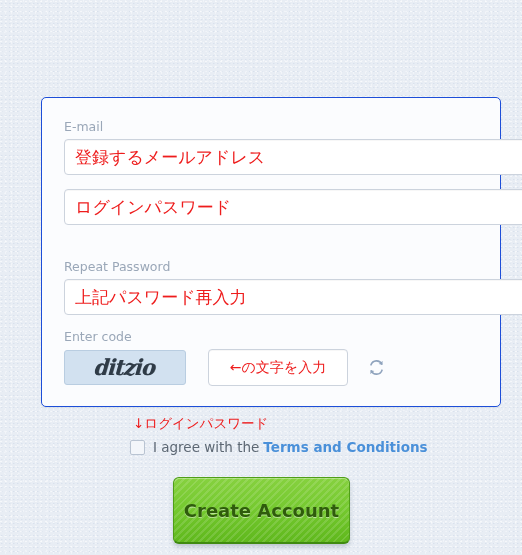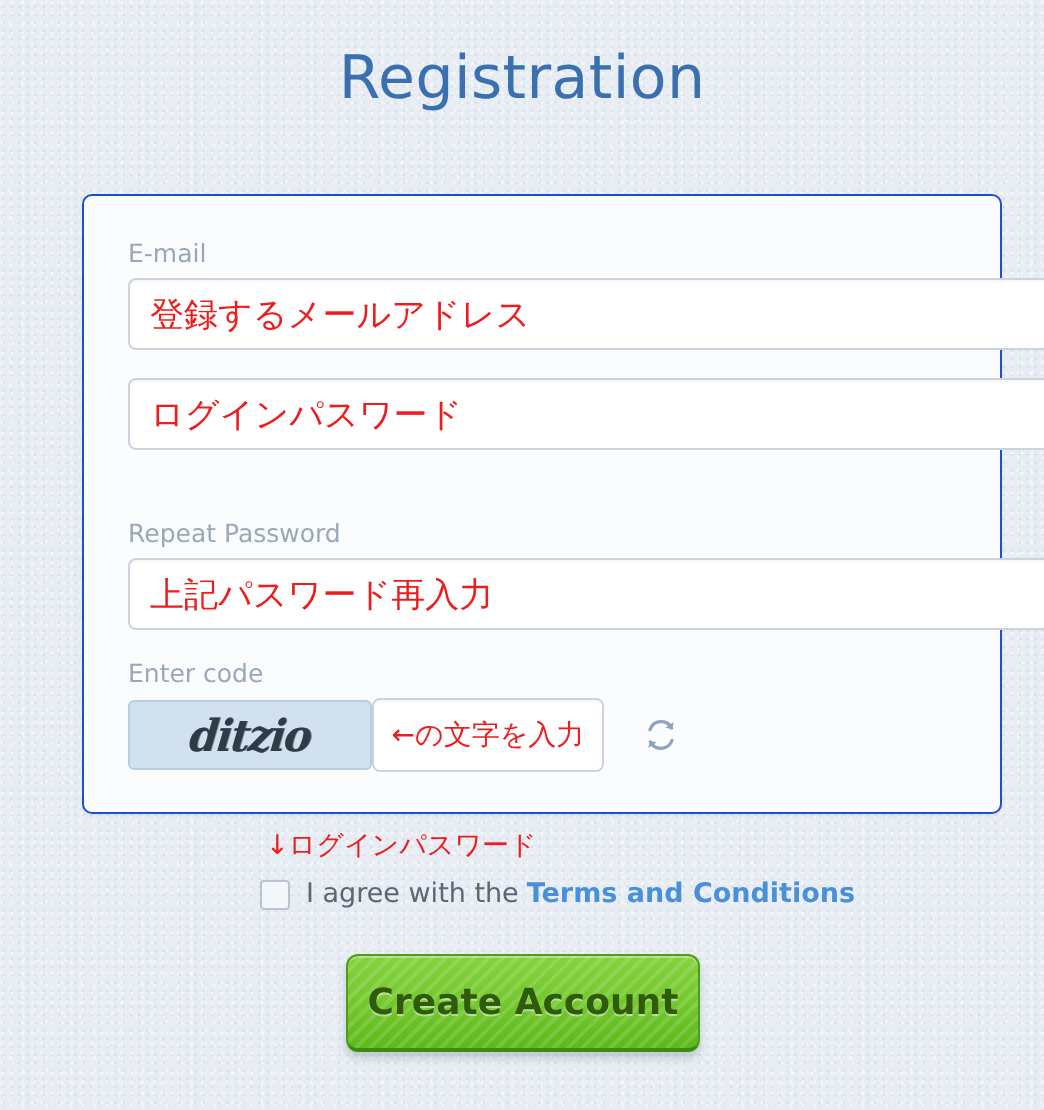--- a/index.html
+++ b/index.html
@@ -105,22 +105,23 @@
     font-weight: bold;
     font-style: italic;
     color: #2f3b47;
     letter-spacing: -1px;
     transform: skewX(-6deg) scaleY(1.05);
     text-shadow: 0.5px 0 0 rgba(47,59,71,0.5);
   }
 
   .captcha-input {
     box-sizing: border-box;
-    width: 116px;
+    width: 140px;
     height: 37px;
+    margin-left: 22px;
     border: 1px solid #ccd3dd;
     border-radius: 4px;
     background: #ffffff;
     color: #ee1c1c;
     font-size: 14px;
     font-family: "DejaVu Sans", "Liberation Sans", sans-serif;
     text-align: center;
     outline: none;
     box-shadow: inset 0 1px 1px rgba(0,0,0,0.035);
   }
@@ -176,21 +177,21 @@
     text-decoration: none;
     margin-left: 4px;
     cursor: pointer;
   }
 
   .create-account-button {
     position: absolute;
     left: 173px;
     top: 477px;
     width: 177px;
-    height: 49px;
+    height: 67px;
     box-sizing: border-box;
     border: 1px solid #4f9e18;
     border-bottom: 2px solid #3f8b10;
     border-radius: 6px;
     background-color: #6dc62a;
     background-image:
       repeating-linear-gradient(-45deg,
         rgba(255,255,255,0.13) 0px,
         rgba(255,255,255,0.13) 2px,
         rgba(255,255,255,0.00) 2px,
@@ -203,21 +204,20 @@
     text-shadow: 0 1px 0 rgba(255,255,255,0.45);
     box-shadow: 0 3px 4px rgba(80,100,120,0.28), inset 0 1px 0 rgba(255,255,255,0.35);
     cursor: pointer;
   }
 </style>
 </head>
 <body>
 
 <div class="page">
 
-  <div class="page-title">Registration</div>
 
   <div class="form-card">
 
     <div class="field-group fg-email">
       <div class="field-label">E-mail</div>
       <input class="text-input" type="text" value="登録するメールアドレス" style="">
     </div>
 
     <div class="field-group fg-pass">
       <input class="text-input" type="text" value="ログインパスワード" style="">

